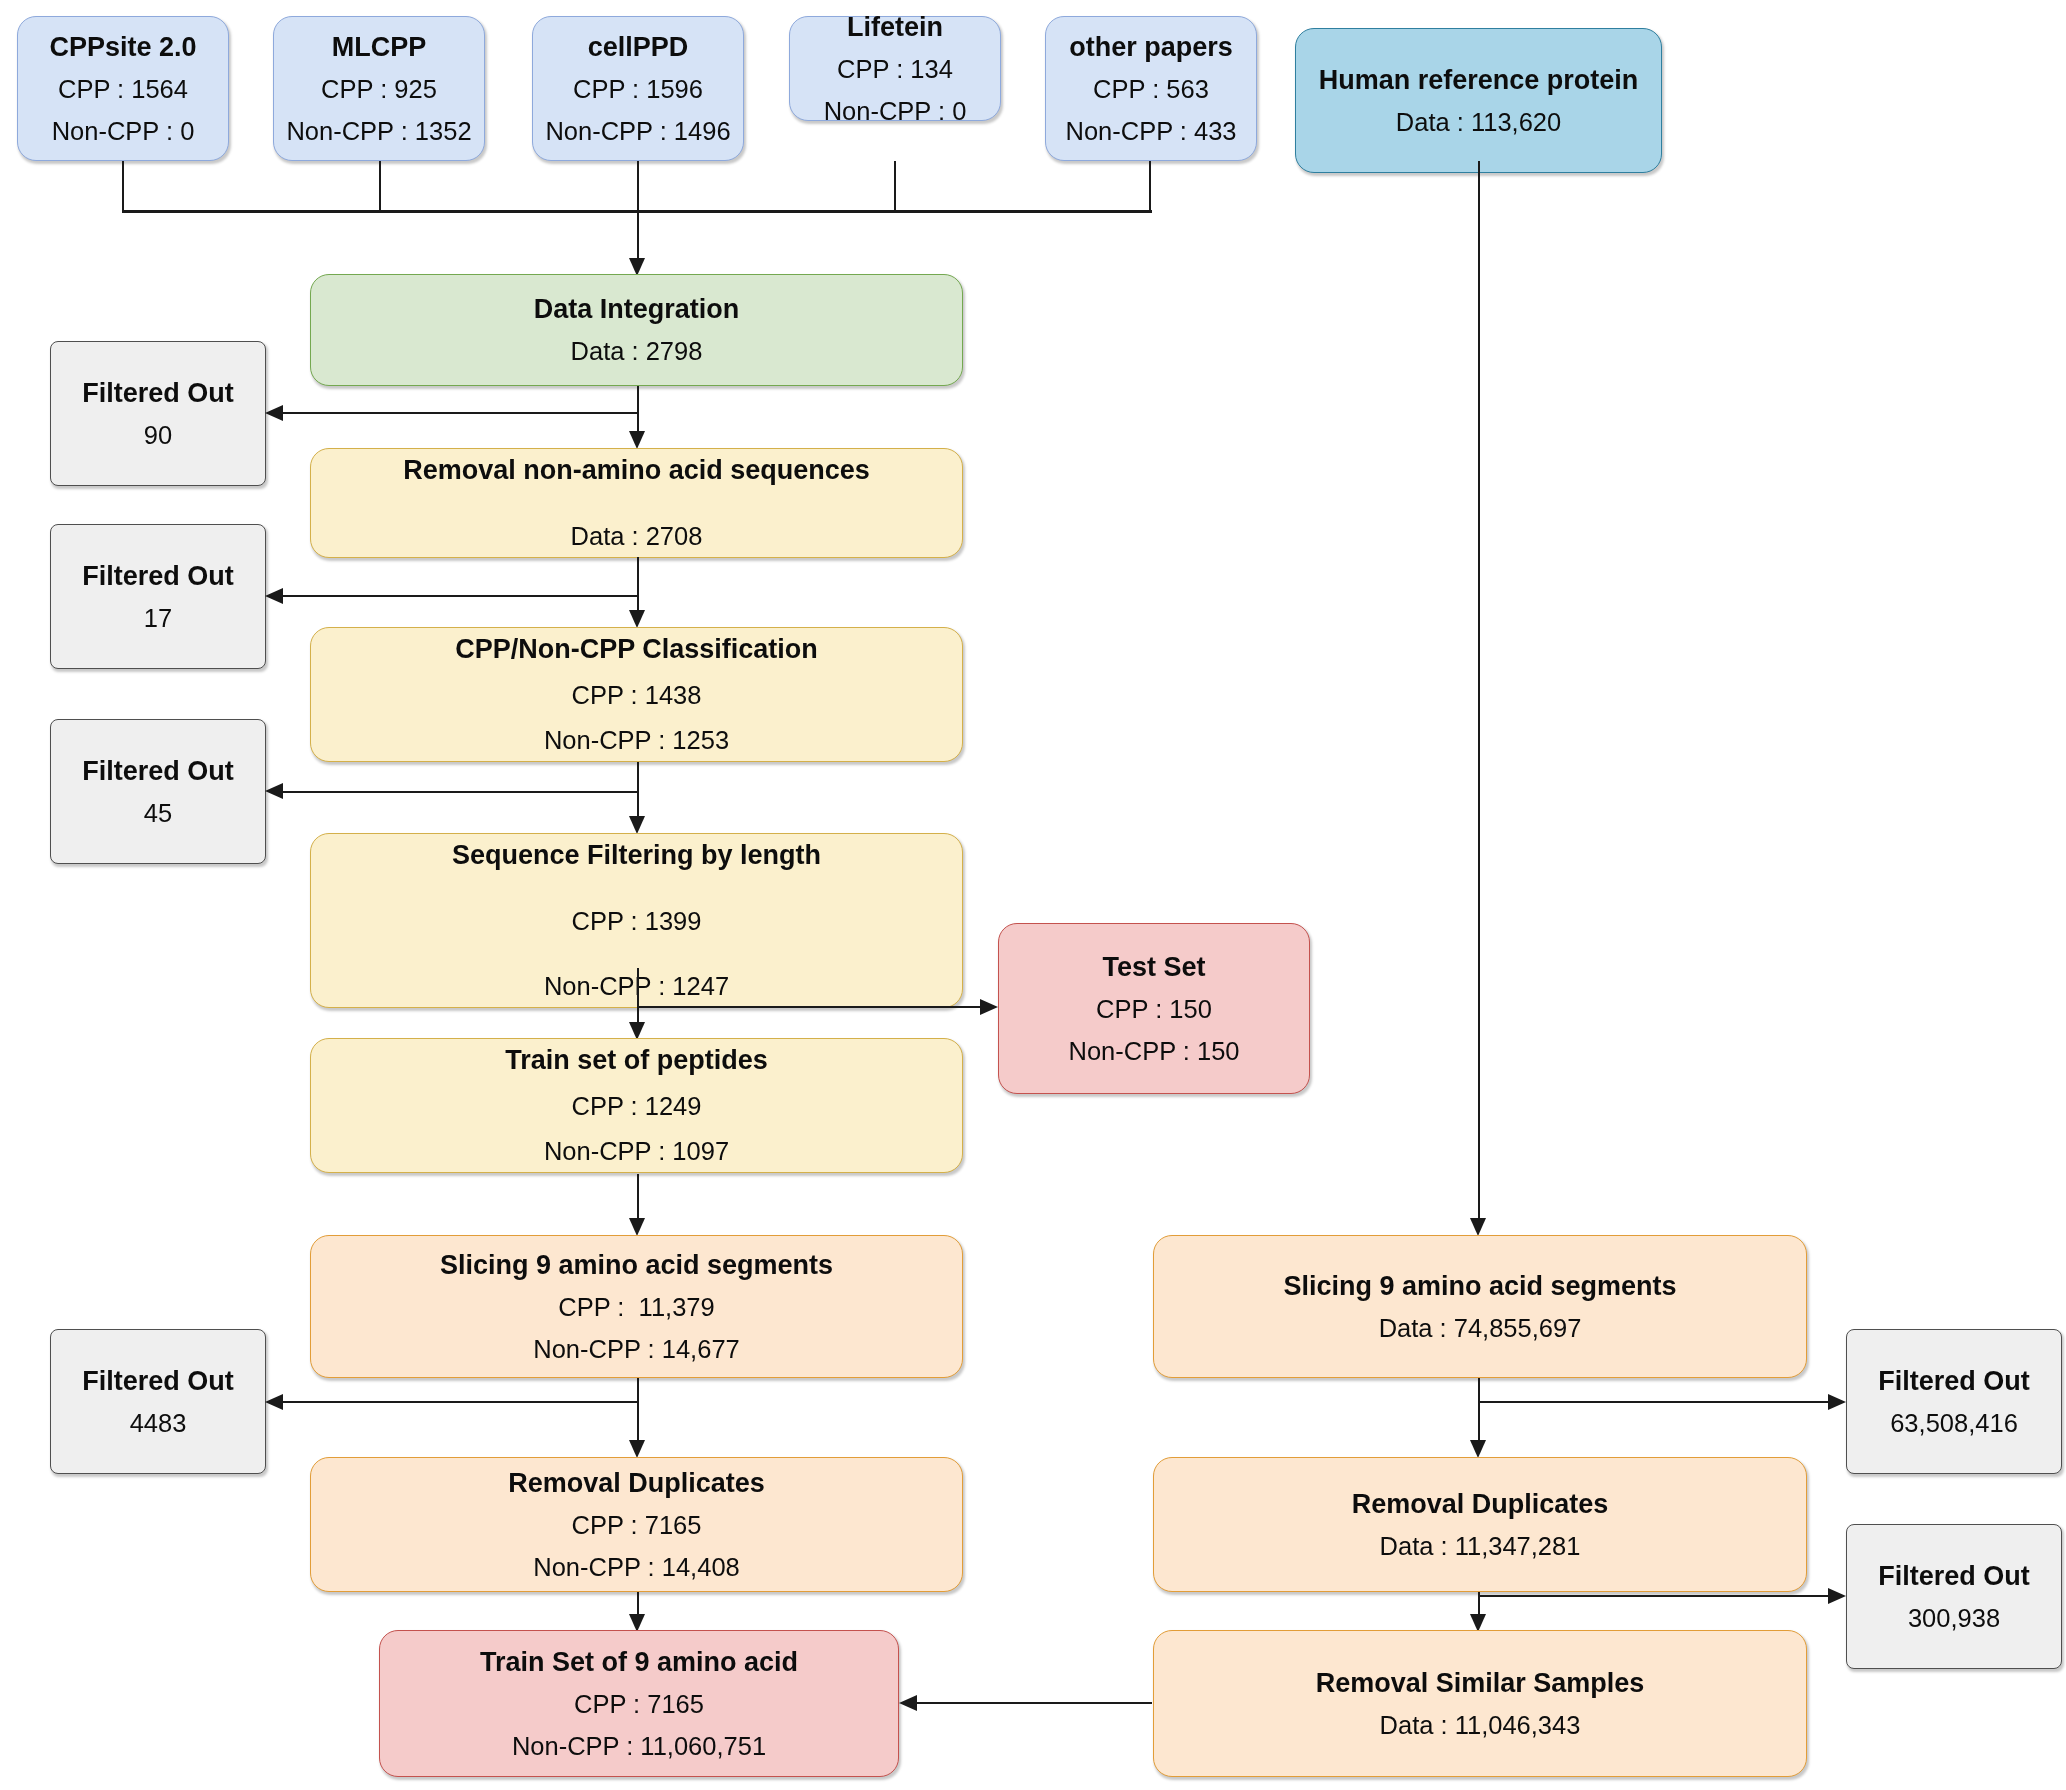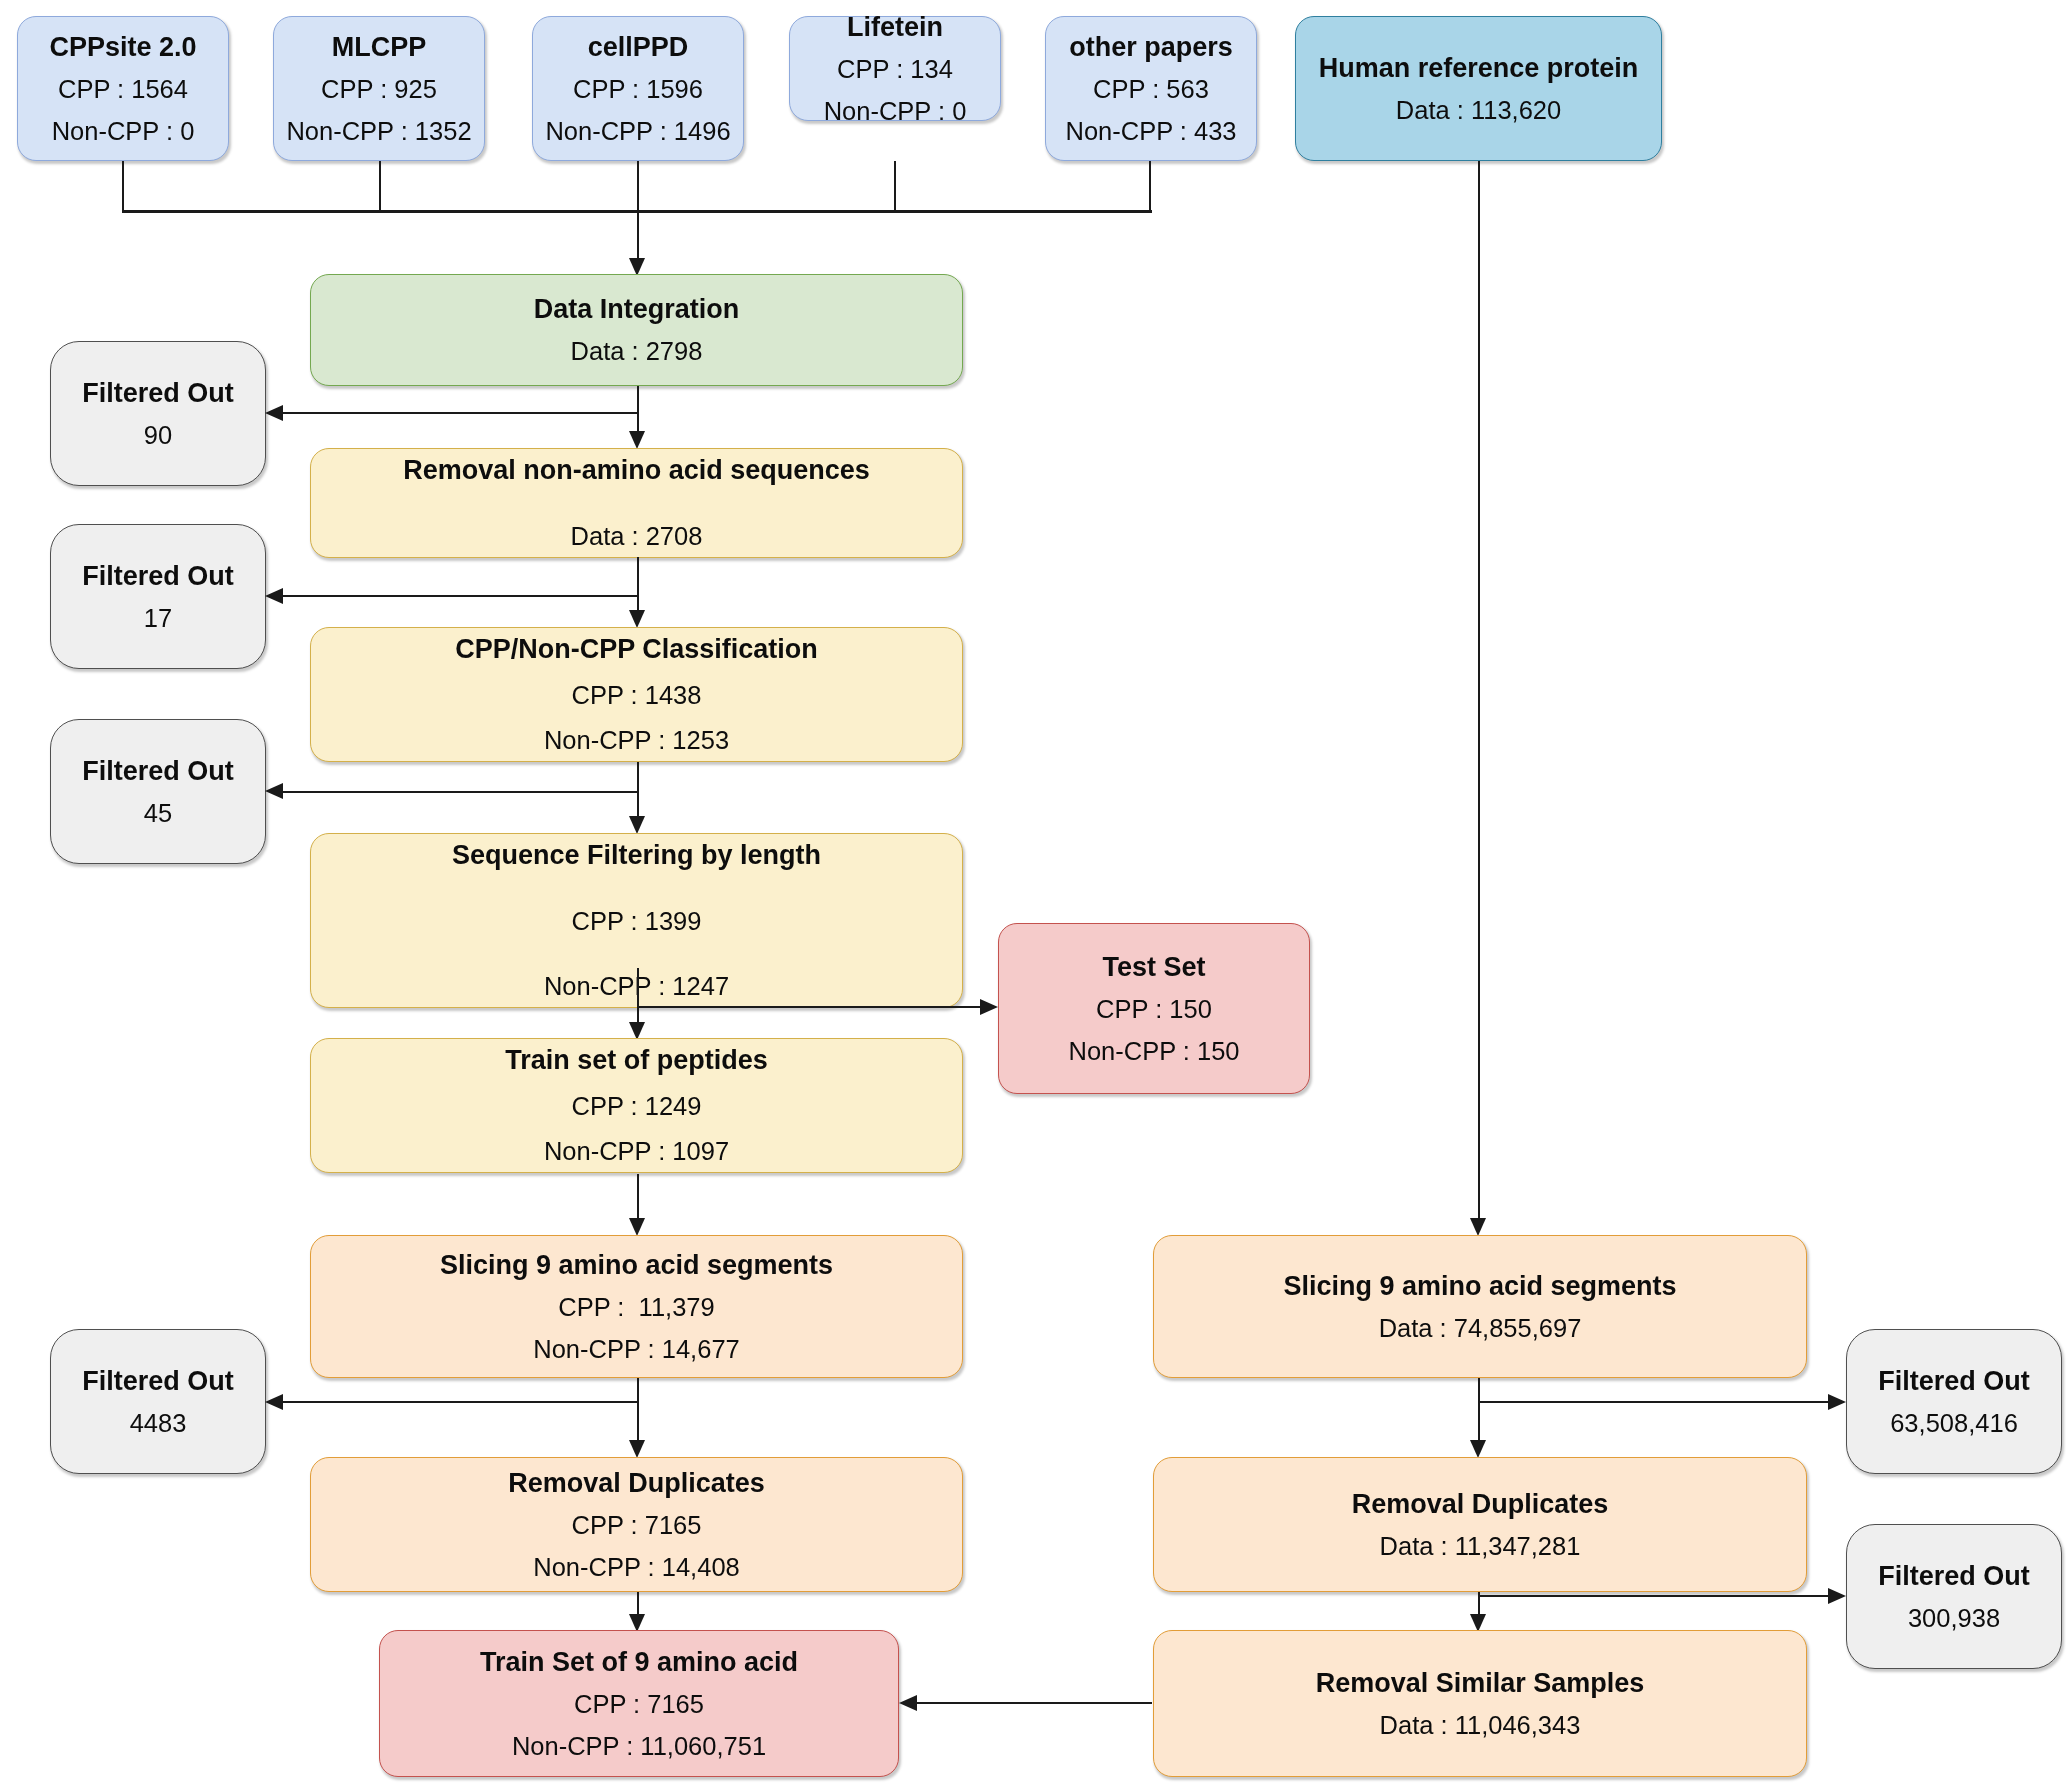--- a/index.html
+++ b/index.html
@@ -19,26 +19,26 @@
     text-align:center;
     border-radius:19px;
     border:1.9px solid #000;
     box-shadow:1.9px 2.6px 2.6px rgba(0,0,0,0.22);
     line-height:42px;
     font-size:25.5px;
   }
   .node .t { font-weight:bold; font-size:27px; white-space:pre-wrap; }
   .node .l { font-size:25.5px; white-space:pre-wrap; }
   .blue   { background:#d6e3f6; border-color:#8ea9dc; }
-  .cyan   { background:#a9d5e8; border-color:#2f7f9f; }
+  .cyan   { background:#a9d5e8; border-color:#2f7f9f;margin-top:12px; }
   .green  { background:#d9e8d0; border-color:#74a850; }
   .yellow { background:#fbf0cd; border-color:#d4b04a;justify-content:space-between; }
   .orange { background:#fde7d0; border-color:#e29d38; }
   .red    { background:#f5cbca; border-color:#c4524e; }
-  .gray   { background:#efefef; border-color:#4f4f4f; border-radius:29px; }
+  .gray   { background:#efefef; border-color:#4f4f4f; border-radius:8px; }
   .vl { position:absolute; width:1.9px; background:#1a1a1a; }
   .hl { position:absolute; height:1.9px; background:#1a1a1a; }
   .bus { height:2.6px; }
   .ah { position:absolute; width:0; height:0; }
   .ah.down  { border-left:8.3px solid transparent; border-right:8.3px solid transparent; border-top:18px solid #1a1a1a; }
   .ah.left  { border-top:8.3px solid transparent; border-bottom:8.3px solid transparent; border-right:18px solid #1a1a1a; }
   .ah.right { border-top:8.3px solid transparent; border-bottom:8.3px solid transparent; border-left:18px solid #1a1a1a; }
 </style>
 </head>
 <body>

